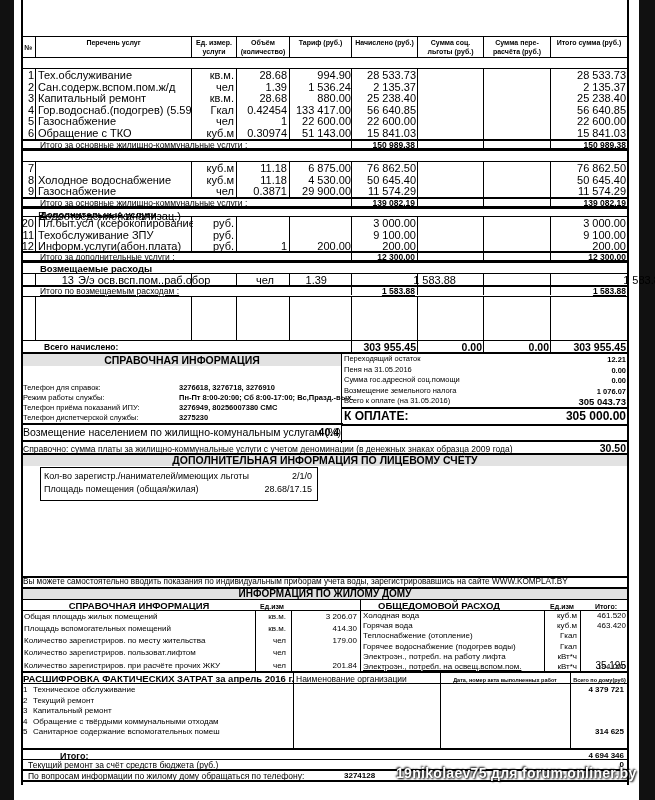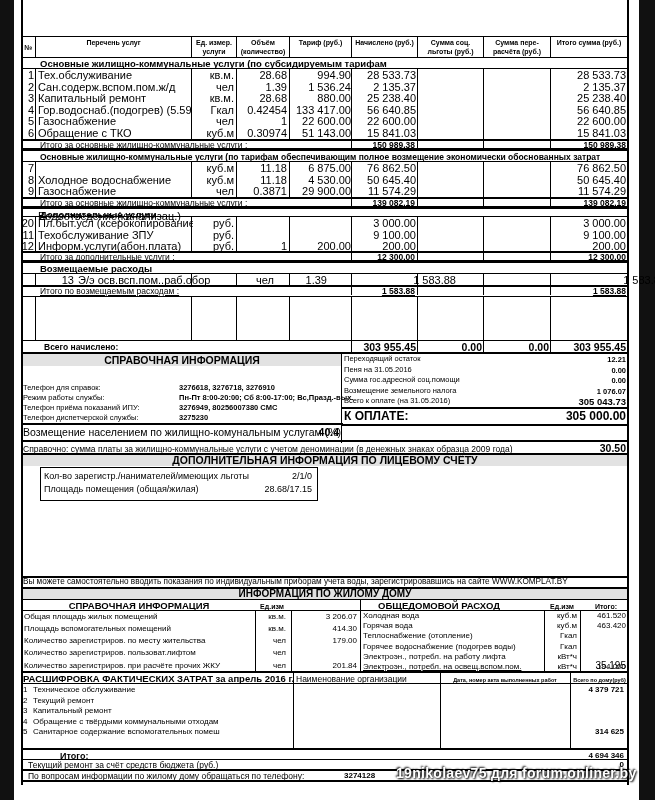--- a/index.html
+++ b/index.html
@@ -59,21 +59,20 @@
   <div class="t hdr" style="left:22px; top:38px; width:155px;">Перечень услуг</div>
   <div class="t hdr" style="left:178px; top:38px; width:44px;">Ед. измер. услуги</div>
   <div class="t hdr" style="left:223px; top:38px; width:52px;">Объём (количество)</div>
   <div class="t hdr" style="left:276px; top:38px; width:61px;">Тариф (руб.)</div>
   <div class="t hdr" style="left:338px; top:38px; width:65px;">Начислено (руб.)</div>
   <div class="t hdr" style="left:404px; top:38px; width:65px;">Сумма соц. льготы (руб.)</div>
   <div class="t hdr" style="left:470px; top:38px; width:66px;">Сумма пере-расчёта (руб.)</div>
   <div class="t hdr" style="left:537px; top:38px; width:76px;">Итого сумма (руб.)</div>
 
   <div class="hline" style="left:7px; top:57px; width:608px;"></div>
-  <div class="t sec" style="left:26px; top:58px;">Основные жилищно-коммунальные услуги (по субсидируемым тарифам</div>
   <div class="hline" style="left:7px; top:68px; width:608px;"></div>
 
   <div class="vline" style="left:21px; top:68px; height:72px;"></div>
   <div class="vline" style="left:177px; top:68px; height:72px;"></div>
   <div class="vline" style="left:222px; top:68px; height:72px;"></div>
   <div class="vline" style="left:275px; top:68px; height:72px;"></div>
   <div class="vline" style="left:337px; top:68px; height:82px;"></div>
   <div class="vline" style="left:403px; top:68px; height:82px;"></div>
   <div class="vline" style="left:469px; top:68px; height:82px;"></div>
   <div class="vline" style="left:536px; top:68px; height:82px;"></div>
@@ -146,21 +145,20 @@
         <div class="t r" style="left:530px; top:0; width:75px;">15 841.03</div>
       </div>
     </div>
 
   <div class="hthick" style="left:7px; top:139px; width:608px; height:2px;"></div>
   <div class="t sm u" style="left:26px; top:140px;">Итого за основные жилищно-коммунальные услуги :</div>
   <div class="t sm b u r" style="left:338px; top:140px; width:63px;">150 989.38</div>
   <div class="t sm b u r" style="left:537px; top:140px; width:75px;">150 989.38</div>
   <div class="hthick" style="left:7px; top:148px; width:608px; height:3px;"></div>
 
-  <div class="t sec" style="left:26px; top:151px; font-size:8.5px;">Основные жилищно-коммунальные услуги (по тарифам обеспечивающим полное возмещение экономически обоснованных затрат</div>
   <div class="hline" style="left:7px; top:161px; width:608px;"></div>
 
   <div class="vline" style="left:21px; top:161px; height:37px;"></div>
   <div class="vline" style="left:177px; top:161px; height:37px;"></div>
   <div class="vline" style="left:222px; top:161px; height:37px;"></div>
   <div class="vline" style="left:275px; top:161px; height:37px;"></div>
   <div class="vline" style="left:337px; top:161px; height:46px;"></div>
   <div class="vline" style="left:403px; top:161px; height:46px;"></div>
   <div class="vline" style="left:469px; top:161px; height:46px;"></div>
   <div class="vline" style="left:536px; top:161px; height:46px;"></div>

